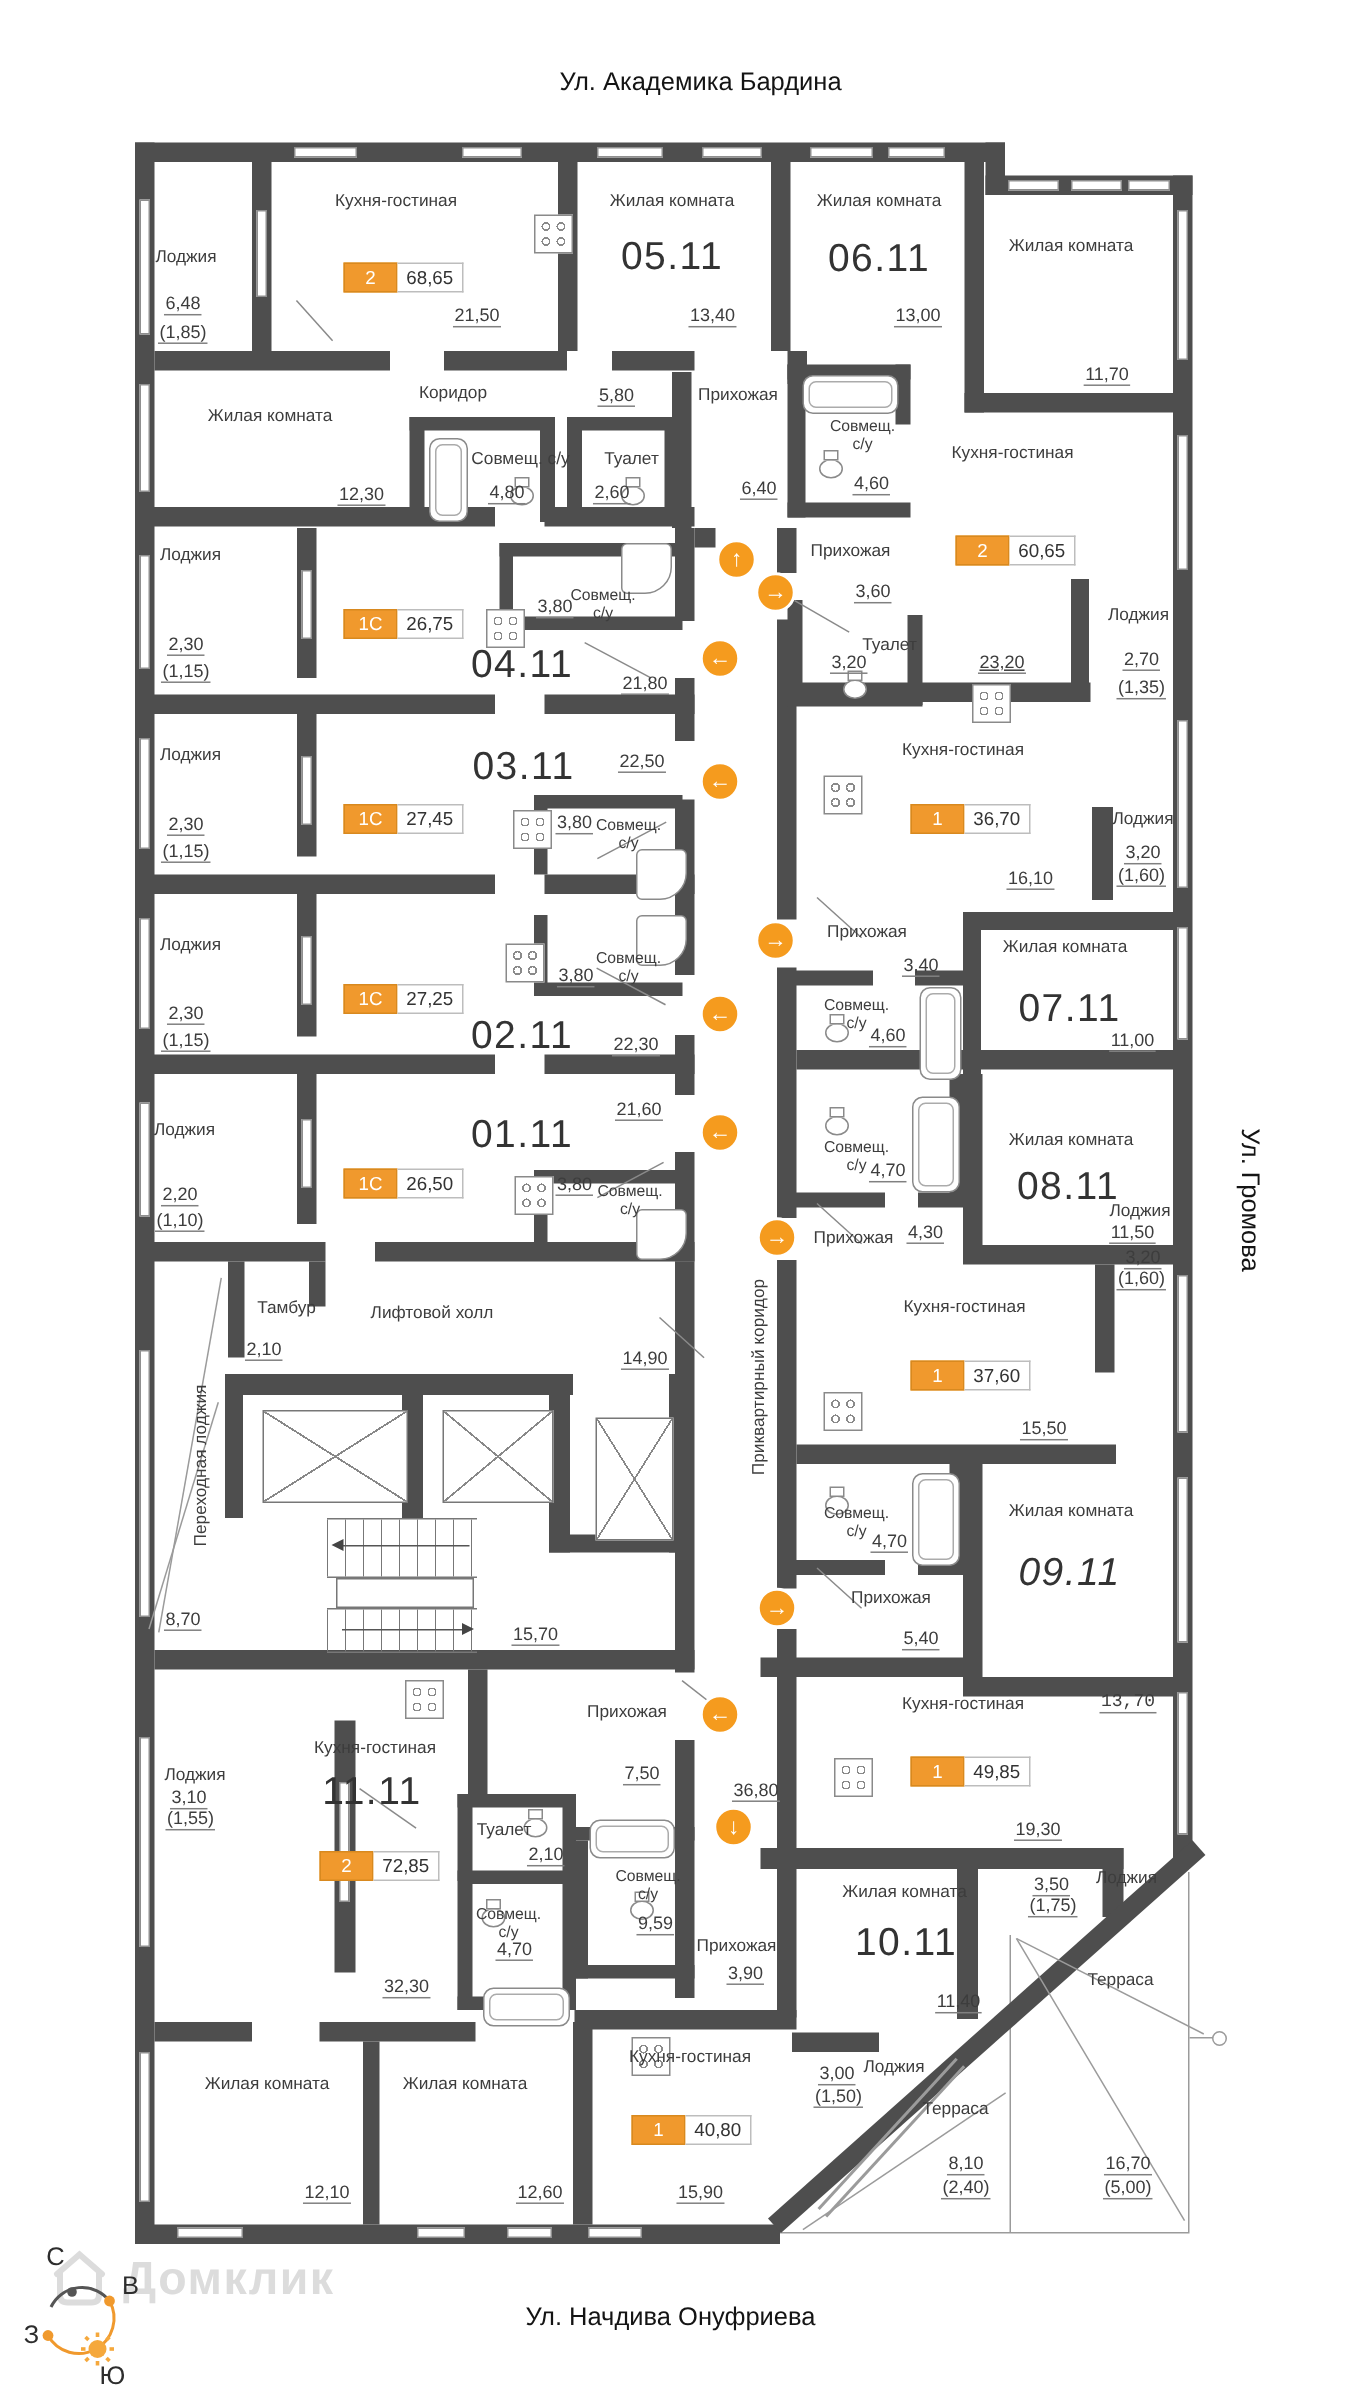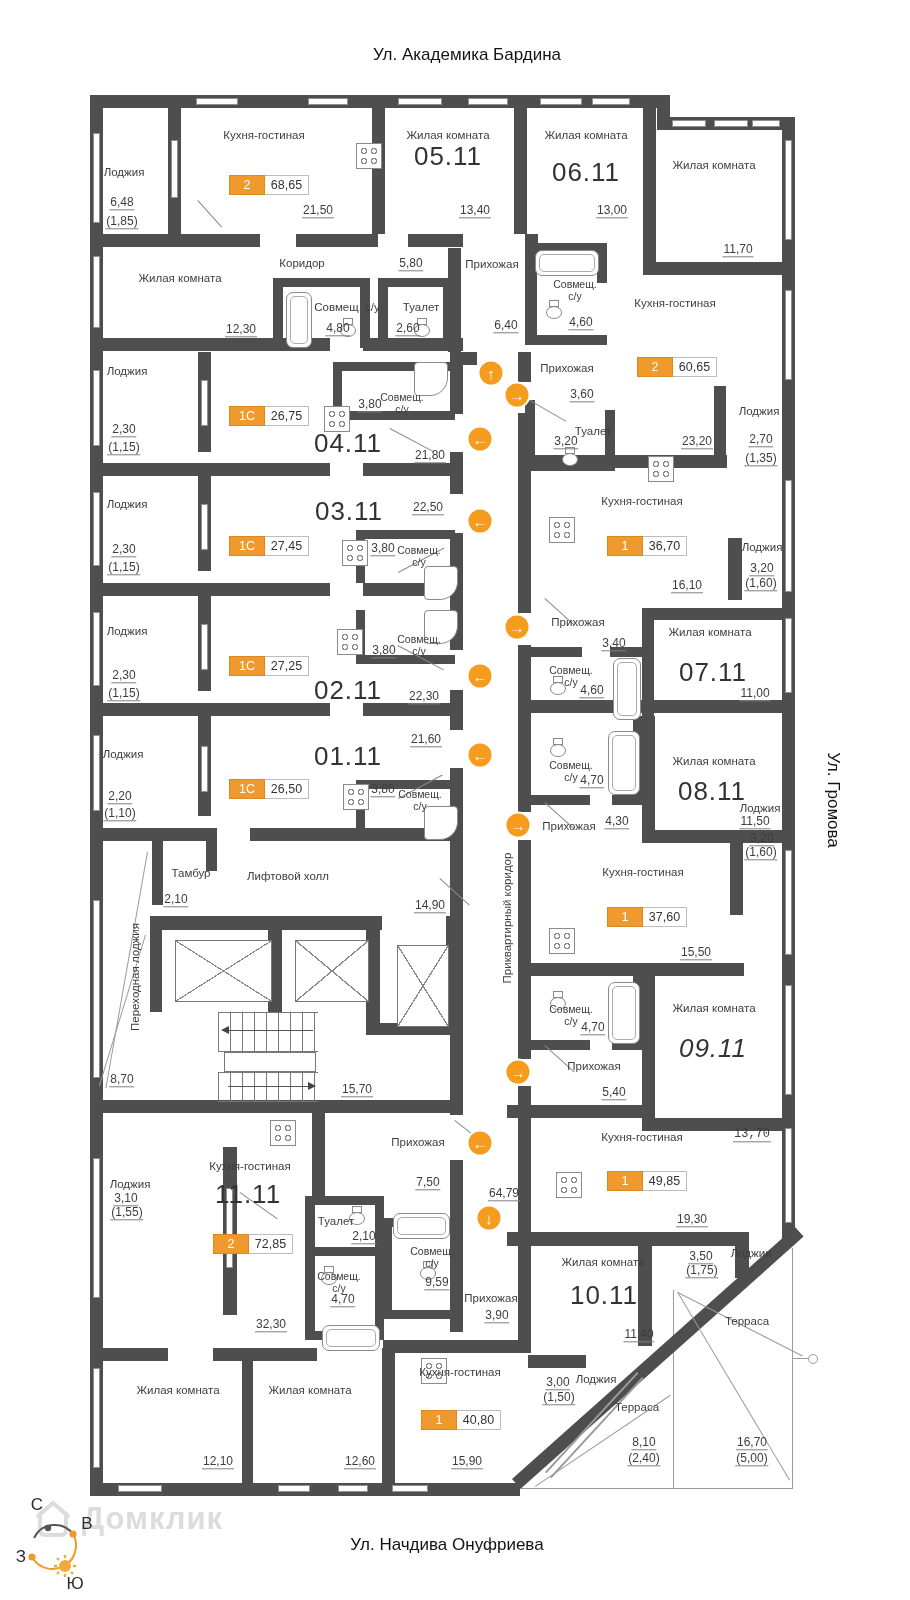--- a/index.html
+++ b/index.html
@@ -333,21 +333,21 @@
 с/у</div>
     <div class="lbl" style="left: 491px; top: 1298px;">Прихожая</div>
     <div class="lbl" style="left: 603px; top: 1262px;">Жилая комната</div>
     <div class="lbl" style="left: 751px; top: 1253px;">Лоджия</div>
     <div class="lbl" style="left: 747px; top: 1321px;">Терраса</div>
     <div class="lbl" style="left: 596px; top: 1379px;">Лоджия</div>
     <div class="lbl" style="left: 637px; top: 1407px;">Терраса</div>
     <div class="lbl" style="left: 178px; top: 1390px;">Жилая комната</div>
     <div class="lbl" style="left: 310px; top: 1390px;">Жилая комната</div>
     <div class="lbl" style="left: 460px; top: 1372px;">Кухня-гостиная</div>
-    <div class="apt" style="left: 448px; top: 156px;">05.11</div>
+    <div class="apt" style="left: 448px; top: 171px;">05.11</div>
     <div class="apt" style="left: 586px; top: 172px;">06.11</div>
     <div class="apt" style="left: 348px; top: 443px;">04.11</div>
     <div class="apt" style="left: 349px; top: 511px;">03.11</div>
     <div class="apt" style="left: 348px; top: 690px;">02.11</div>
     <div class="apt" style="left: 348px; top: 756px;">01.11</div>
     <div class="apt" style="left: 713px; top: 672px;">07.11</div>
     <div class="apt" style="left: 712px; top: 791px;">08.11</div>
     <div class="apt" style="left: 713px; top: 1048px; font-style: italic;">09.11</div>
     <div class="apt" style="left: 604px; top: 1295px;">10.11</div>
     <div class="apt" style="left: 248px; top: 1194px;">11.11</div>
@@ -358,21 +358,21 @@
     <div class="dim" style="left: 612px; top: 211px;">13,00</div>
     <div class="dim" style="left: 738px; top: 250px;">11,70</div>
     <div class="dim" style="left: 241px; top: 330px;">12,30</div>
     <div class="dim" style="left: 411px; top: 264px;">5,80</div>
     <div class="dim" style="left: 338px; top: 329px;">4,80</div>
     <div class="dim" style="left: 408px; top: 329px;">2,60</div>
     <div class="dim" style="left: 506px; top: 326px;">6,40</div>
     <div class="dim" style="left: 581px; top: 323px;">4,60</div>
     <div class="dim" style="left: 582px; top: 395px;">3,60</div>
     <div class="dim" style="left: 566px; top: 442px;">3,20</div>
-    <div class="dim" style="left: 697px; top: 442px;">23,20</div>
+    <div class="dim" style="left: 668px; top: 442px; text-decoration: underline;">23,20</div>
     <div class="dim" style="left: 761px; top: 440px;">2,70</div>
     <div class="dim" style="left: 761px; top: 459px;">(1,35)</div>
     <div class="dim" style="left: 124px; top: 430px;">2,30</div>
     <div class="dim" style="left: 124px; top: 448px;">(1,15)</div>
     <div class="dim" style="left: 430px; top: 456px;">21,80</div>
     <div class="dim" style="left: 370px; top: 405px;">3,80</div>
     <div class="dim" style="left: 428px; top: 508px;">22,50</div>
     <div class="dim" style="left: 383px; top: 549px;">3,80</div>
     <div class="dim" style="left: 124px; top: 550px;">2,30</div>
     <div class="dim" style="left: 124px; top: 568px;">(1,15)</div>
@@ -397,21 +397,21 @@
     <div class="dim" style="left: 762px; top: 839px;">3,20</div>
     <div class="dim" style="left: 761px; top: 853px;">(1,60)</div>
     <div class="dim" style="left: 176px; top: 900px;">2,10</div>
     <div class="dim" style="left: 430px; top: 906px;">14,90</div>
     <div class="dim" style="left: 122px; top: 1080px;">8,70</div>
     <div class="dim" style="left: 357px; top: 1090px;">15,70</div>
     <div class="dim" style="left: 593px; top: 1028px;">4,70</div>
     <div class="dim" style="left: 614px; top: 1093px;">5,40</div>
     <div class="dim" style="left: 752px; top: 1135px; font-family: Liberation Mono, monospace;">13,70</div>
     <div class="dim" style="left: 428px; top: 1183px;">7,50</div>
-    <div class="dim" style="left: 504px; top: 1194px;">64,79</div>
+    <div class="dim" style="left: 504px; top: 1194px;">36,80</div>
     <div class="dim" style="left: 126px; top: 1199px;">3,10</div>
     <div class="dim" style="left: 127px; top: 1213px;">(1,55)</div>
     <div class="dim" style="left: 364px; top: 1237px;">2,10</div>
     <div class="dim" style="left: 343px; top: 1300px;">4,70</div>
     <div class="dim" style="left: 437px; top: 1283px;">9,59</div>
     <div class="dim" style="left: 497px; top: 1316px;">3,90</div>
     <div class="dim" style="left: 271px; top: 1325px;">32,30</div>
     <div class="dim" style="left: 692px; top: 1220px;">19,30</div>
     <div class="dim" style="left: 639px; top: 1335px;">11,40</div>
     <div class="dim" style="left: 701px; top: 1257px;">3,50</div>

